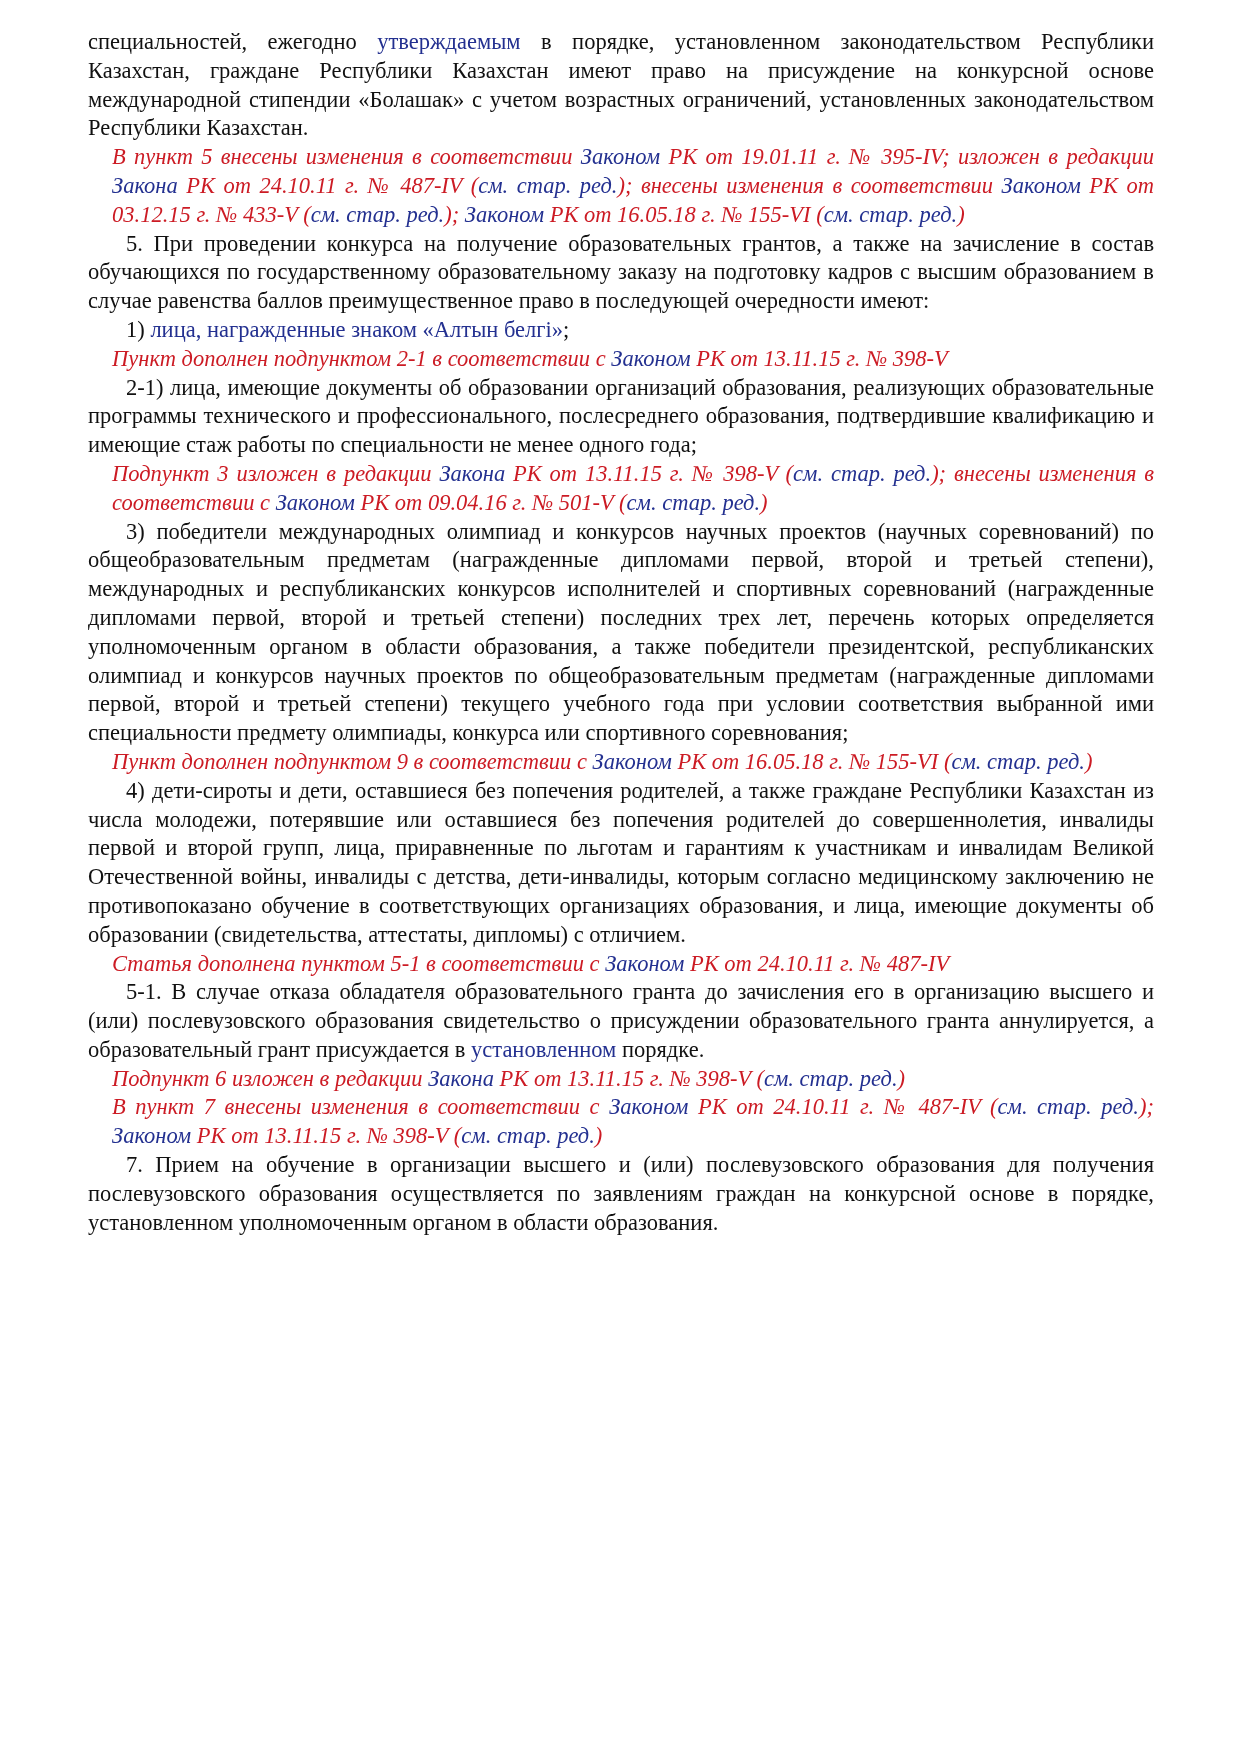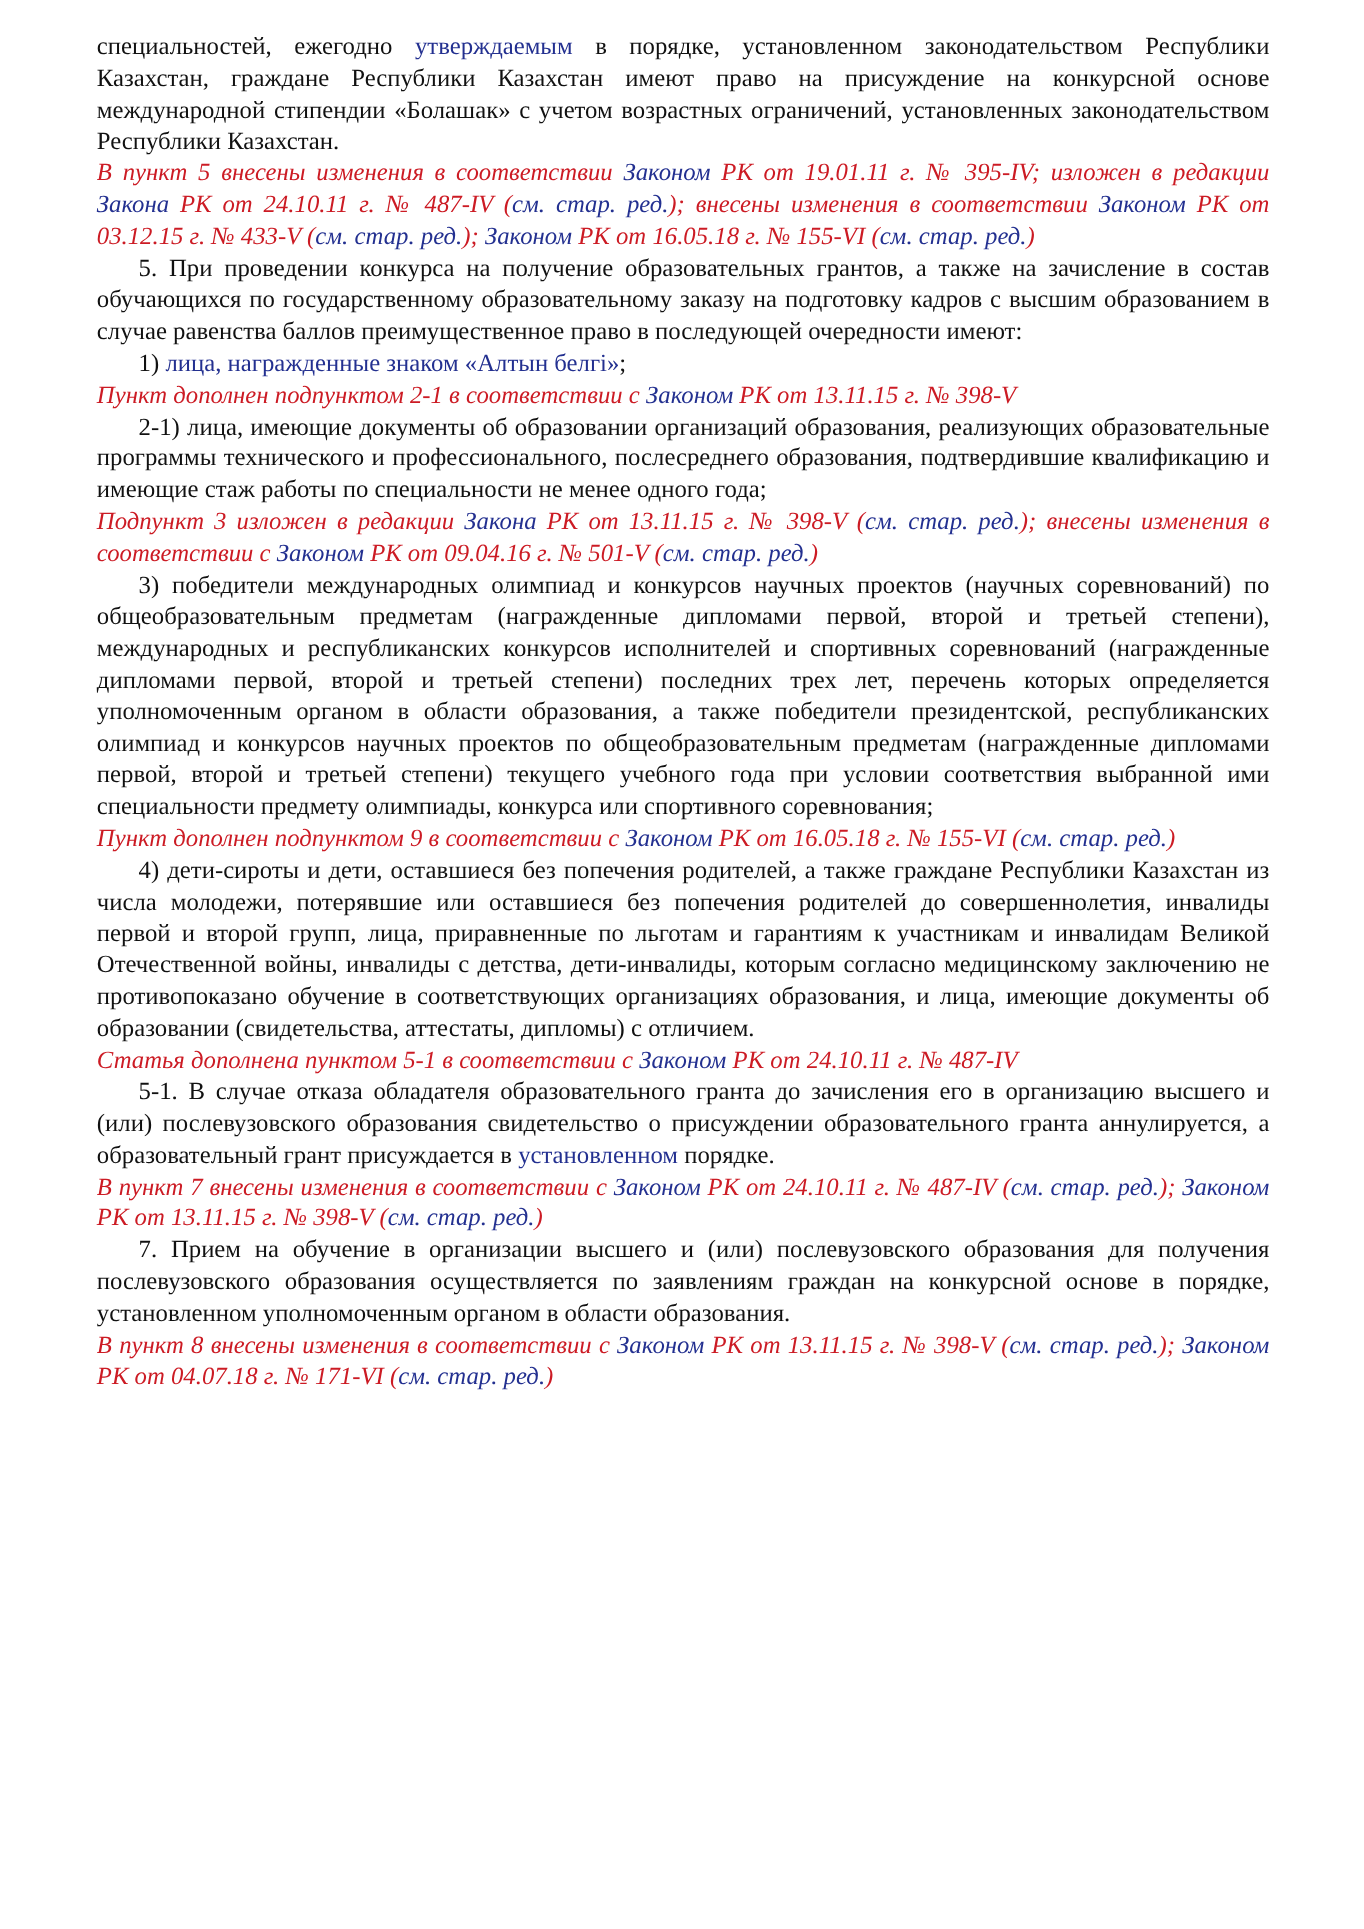--- a/index.html
+++ b/index.html
@@ -4,37 +4,37 @@
 <style>
   html, body { margin: 0; padding: 0; background: #ffffff; }
   body { width: 1240px; height: 1754px; position: relative; overflow: hidden; }
   .page {
     position: absolute; left: 88px; top: 28px; width: 1066px;
     font-family: "Liberation Serif", "DejaVu Serif", serif;
     font-size: 22.5px; line-height: 28.8px; color: #111111;
   }
   p { margin: 0; text-align: justify; }
   p.indent { text-indent: 38px; }
-  p.note { color: #cc1b24; font-style: italic; }
+  p.note { color: #cc1b24; font-style: italic; margin-left: 24px; }
   a.lnk { color: #233090; text-decoration-thickness: 1px; text-underline-offset: 2px; }
   a.lnk.ital { font-style: italic; }
   .red { color: #cc1b24; font-style: italic; }
 </style>
 </head>
 <body>
 
 <div class="page" id="page">
     <p class=""><span>специальностей, ежегодно </span><a class="lnk">утверждаемым</a><span> в порядке, установленном законодательством Республики Казахстан, граждане Республики Казахстан имеют право на присуждение на конкурсной основе международной стипендии «Болашак» с учетом возрастных ограничений, установленных законодательством Республики Казахстан.</span></p>
     <p class="note"><span>В пункт 5 внесены изменения в соответствии </span><a class="lnk">Законом</a><span> РК от 19.01.11 г. № 395-IV; изложен в редакции </span><a class="lnk">Закона</a><span> РК от 24.10.11 г. № 487-IV (</span><a class="lnk">см. стар. ред.</a><span>); внесены изменения в соответствии </span><a class="lnk">Законом</a><span> РК от 03.12.15 г. № 433-V (</span><a class="lnk">см. стар. ред.</a><span>); </span><a class="lnk">Законом</a><span> РК от 16.05.18 г. № 155-VI (</span><a class="lnk">см. стар. ред.</a><span>)</span></p>
     <p class="indent"><span>5. При проведении конкурса на получение образовательных грантов, а также на зачисление в состав обучающихся по государственному образовательному заказу на подготовку кадров с высшим образованием в случае равенства баллов преимущественное право в последующей очередности имеют:</span></p>
     <p class="indent"><span>1) </span><a class="lnk">лица, награжденные знаком «Алтын белгі»</a><span>;</span></p>
     <p class="note"><span>Пункт дополнен подпунктом 2-1 в соответствии с </span><a class="lnk">Законом</a><span> РК от 13.11.15 г. № 398-V</span></p>
     <p class="indent"><span>2-1) лица, имеющие документы об образовании организаций образования, реализующих образовательные программы технического и профессионального, послесреднего образования, подтвердившие квалификацию и имеющие стаж работы по специальности не менее одного года;</span></p>
     <p class="note"><span>Подпункт 3 изложен в редакции </span><a class="lnk">Закона</a><span> РК от 13.11.15 г. № 398-V (</span><a class="lnk">см. стар. ред.</a><span>); внесены изменения в соответствии с </span><a class="lnk">Законом</a><span> РК от 09.04.16 г. № 501-V (</span><a class="lnk">см. стар. ред.</a><span>)</span></p>
     <p class="indent"><span>3) победители международных олимпиад и конкурсов научных проектов (научных соревнований) по общеобразовательным предметам (награжденные дипломами первой, второй и третьей степени), международных и республиканских конкурсов исполнителей и спортивных соревнований (награжденные дипломами первой, второй и третьей степени) последних трех лет, перечень которых определяется уполномоченным органом в области образования, а также победители президентской, республиканских олимпиад и конкурсов научных проектов по общеобразовательным предметам (награжденные дипломами первой, второй и третьей степени) текущего учебного года при условии соответствия выбранной ими специальности предмету олимпиады, конкурса или спортивного соревнования;</span></p>
     <p class="note"><span>Пункт дополнен подпунктом 9 в соответствии с </span><a class="lnk">Законом</a><span> РК от 16.05.18 г. № 155-VI (</span><a class="lnk">см. стар. ред.</a><span>)</span></p>
     <p class="indent"><span>4) дети-сироты и дети, оставшиеся без попечения родителей, а также граждане Республики Казахстан из числа молодежи, потерявшие или оставшиеся без попечения родителей до совершеннолетия, инвалиды первой и второй групп, лица, приравненные по льготам и гарантиям к участникам и инвалидам Великой Отечественной войны, инвалиды с детства, дети-инвалиды, которым согласно медицинскому заключению не противопоказано обучение в соответствующих организациях образования, и лица, имеющие документы об образовании (свидетельства, аттестаты, дипломы) с отличием.</span></p>
     <p class="note"><span>Статья дополнена пунктом 5-1 в соответствии с </span><a class="lnk">Законом</a><span> РК от 24.10.11 г. № 487-IV</span></p>
     <p class="indent"><span>5-1. В случае отказа обладателя образовательного гранта до зачисления его в организацию высшего и (или) послевузовского образования свидетельство о присуждении образовательного гранта аннулируется, а образовательный грант присуждается в </span><a class="lnk">установленном</a><span> порядке.</span></p>
+    <p class="note"><span>Подпункт 6 изложен в редакции </span><a class="lnk">Закона</a><span> РК от 13.11.15 г. № 398-V (</span><a class="lnk">см. стар. ред.</a><span>)</span></p>
     <p class="note"><span>В пункт 7 внесены изменения в соответствии с </span><a class="lnk">Законом</a><span> РК от 24.10.11 г. № 487-IV (</span><a class="lnk">см. стар. ред.</a><span>); </span><a class="lnk">Законом</a><span> РК от 13.11.15 г. № 398-V (</span><a class="lnk">см. стар. ред.</a><span>)</span></p>
     <p class="indent"><span>7. Прием на обучение в организации высшего и (или) послевузовского образования для получения послевузовского образования осуществляется по заявлениям граждан на конкурсной основе в порядке, установленном уполномоченным органом в области образования.</span></p>
-    <p class="note"><span>В пункт 8 внесены изменения в соответствии с </span><a class="lnk">Законом</a><span> РК от 13.11.15 г. № 398-V (</span><a class="lnk">см. стар. ред.</a><span>); </span><a class="lnk">Законом</a><span> РК от 04.07.18 г. № 171-VI (</span><a class="lnk">см. стар. ред.</a><span>)</span></p>
   </div>
 
 </body></html>

